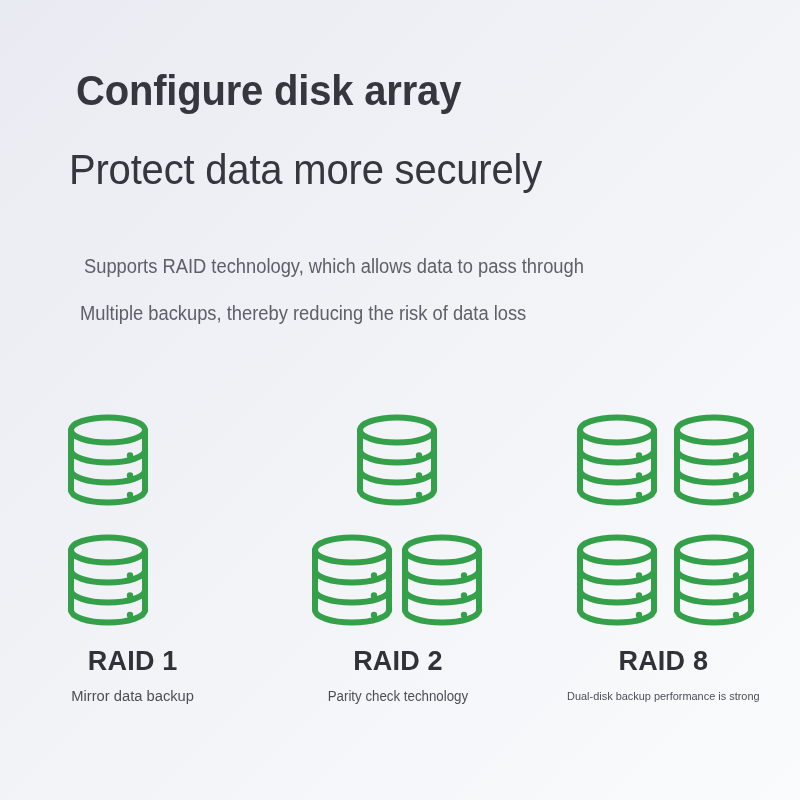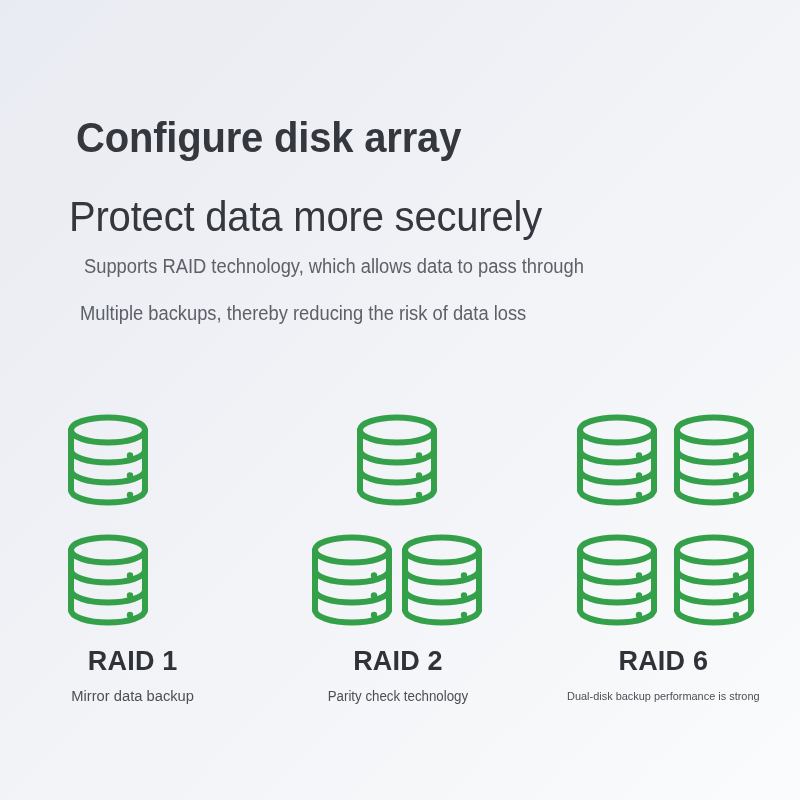--- a/index.html
+++ b/index.html
@@ -24,21 +24,20 @@
   }
 
   
   .heading-block {
     position: absolute;
     left: 0;
     top: 64px;
     width: 800px;
     padding-left: 76px;
     box-sizing: border-box;
-    margin-top: 47px;
   }
 
   .title-line-1 {
     font-family: "Liberation Sans Narrow", "Liberation Sans", sans-serif;
     font-size: 43px;
     line-height: 52px;
     font-weight: 700;
     color: #34373e;
     letter-spacing: -0.2px;
     white-space: nowrap;
@@ -351,18 +350,18 @@
               <path d="M5 76 a37 12.5 0 0 0 74 0"></path>
             </g>
             <g fill="#34a04a">
               <circle cx="64" cy="41.5" r="3.2"></circle>
               <circle cx="64" cy="61.5" r="3.2"></circle>
               <circle cx="64" cy="81.0" r="3.2"></circle>
             </g>
           </svg>
         </div>
       </div>
-      <div class="raid-title">RAID 6</div>
+      <div class="raid-title">RAID 8</div>
       <div class="raid-sub sub-3">Dual-disk backup performance is strong</div>
     </div>
 
   </div>
 </div>
 
 </body></html>

